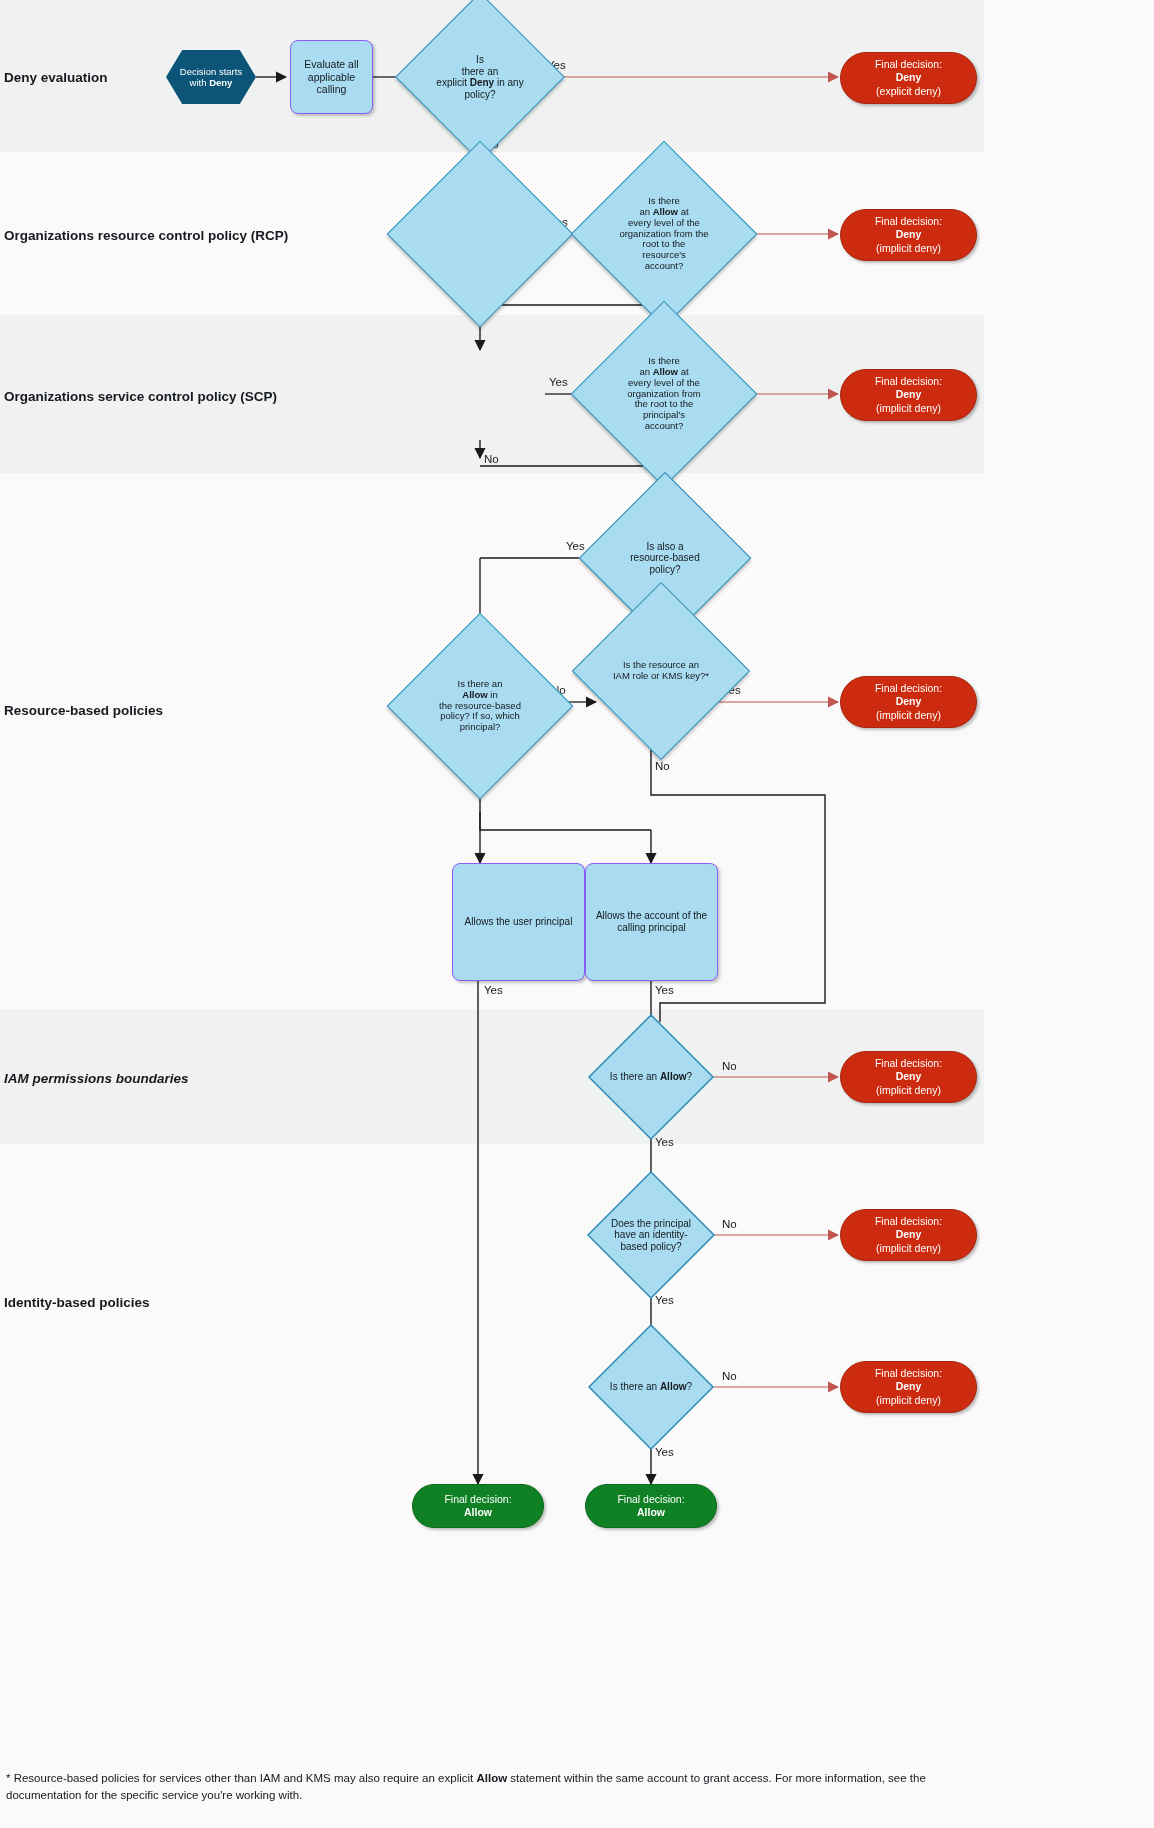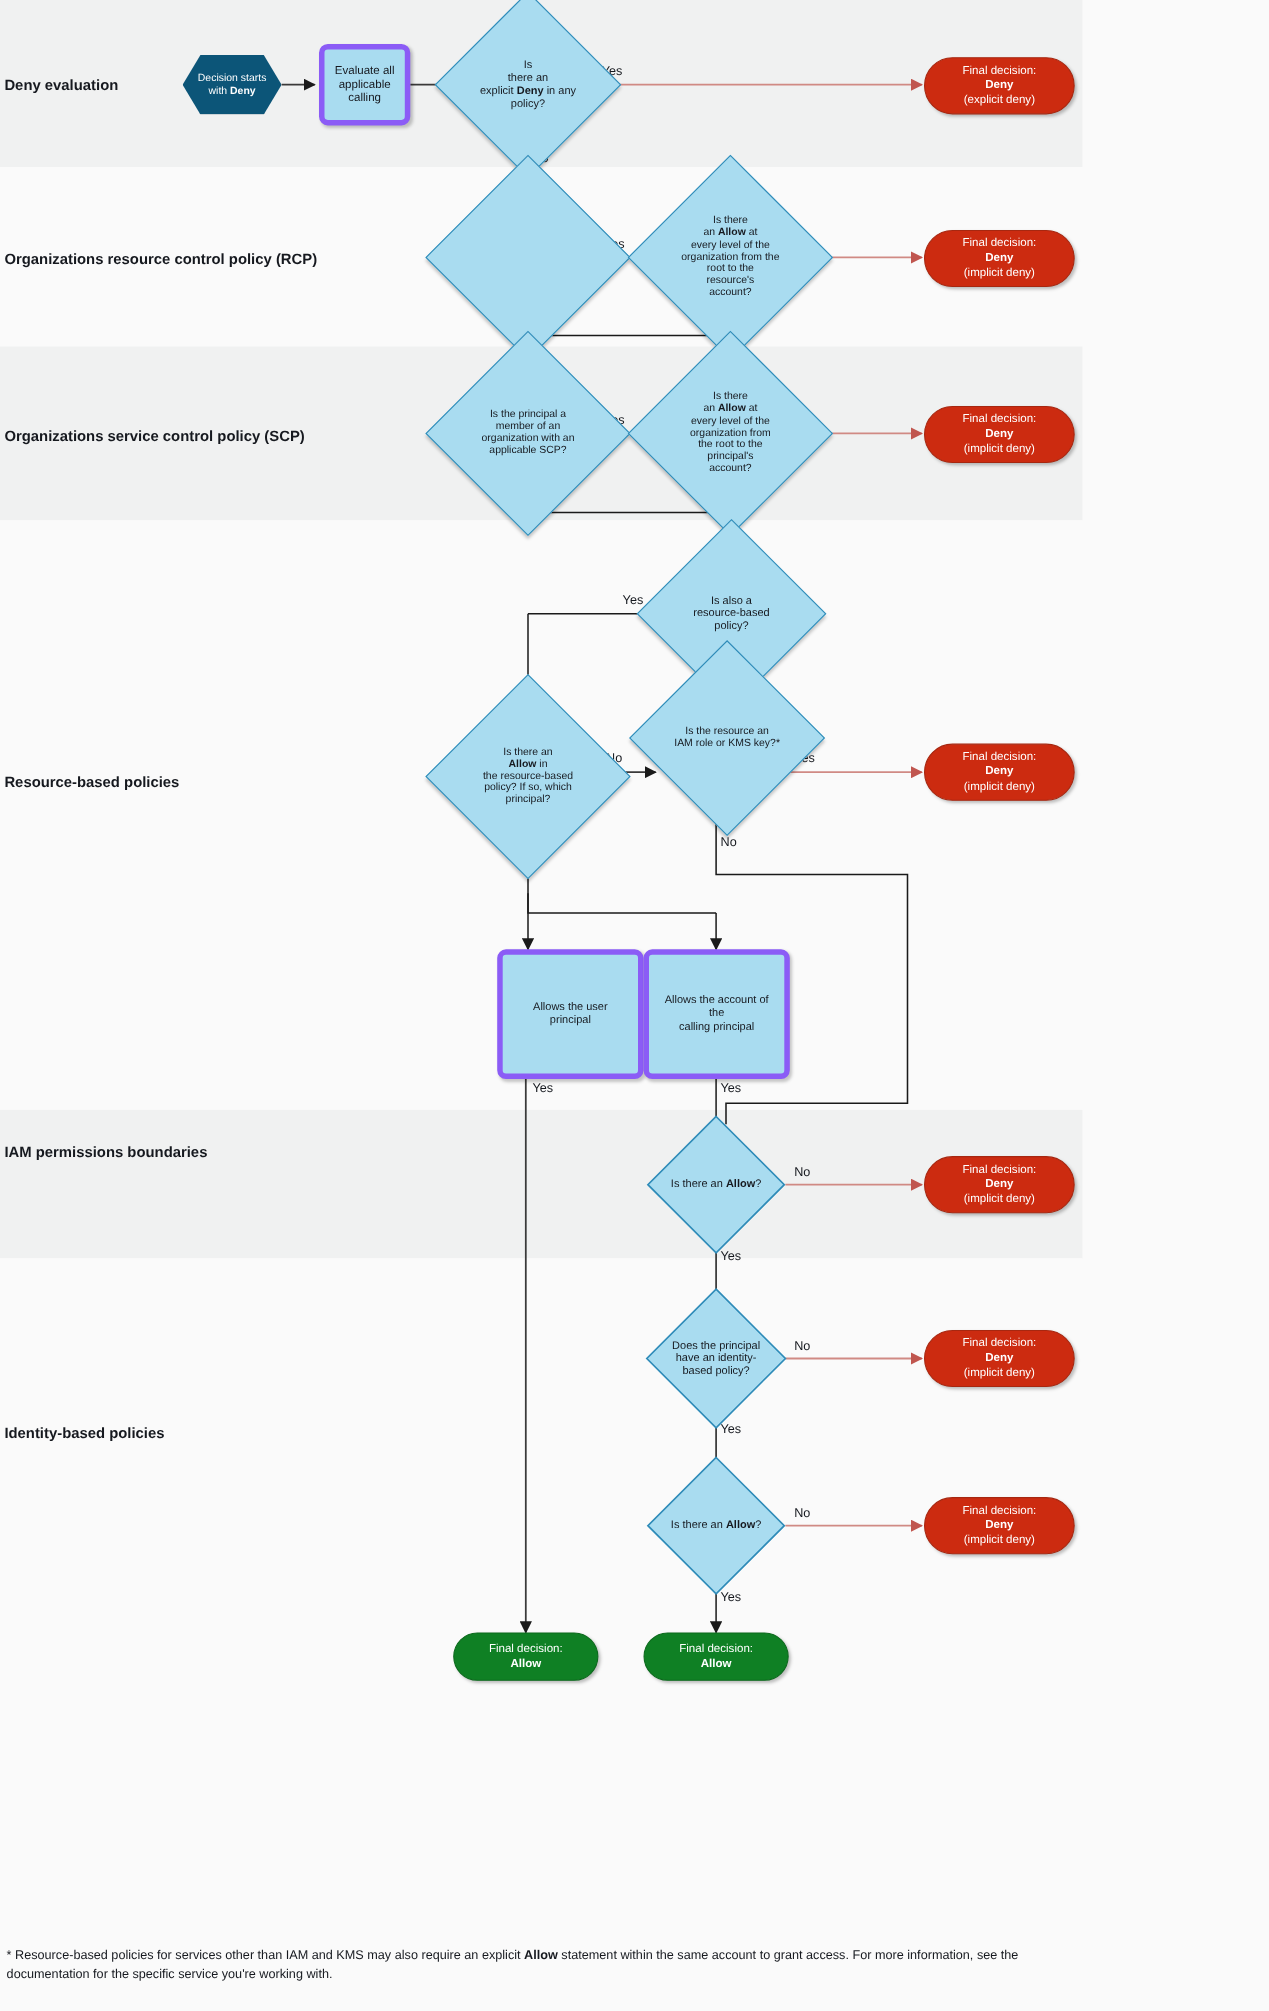--- a/index.html
+++ b/index.html
@@ -51,21 +51,21 @@
     background:#0c5578;
     color:#fff;
     display:flex; align-items:center; justify-content:center;
     text-align:center; line-height:1.2;
     clip-path:polygon(18% 0,82% 0,100% 50%,82% 100%,18% 100%,0 50%);
     box-shadow:2px 2px 3px rgba(0,0,0,0.25);
   }
 
   .rbox {
     background:#a9dcf0;
-    border:5px solid #8b5cf6;
+    border:1px solid #8b5cf6;
     border-radius:8px;
     display:flex; align-items:center; justify-content:center;
     text-align:center; line-height:1.2;
     color:#16191f;
     box-shadow:2px 2px 3px rgba(0,0,0,0.22);
     padding:4px 8px;
   }
 
   .pill {
     border-radius:999px;
@@ -101,21 +101,21 @@
   <div class="band light" style="top:152px; height:163px;"></div>
   <div class="band shade" style="top:315px; height:158px;"></div>
   <div class="band light" style="top:473px; height:536px;"></div>
   <div class="band shade" style="top:1009px; height:135px;"></div>
   <div class="band light" style="top:1144px; height:607px;"></div>
 
   <div class="band-label" style="top:70px;">Deny evaluation</div>
   <div class="band-label" style="top:228px;">Organizations resource control policy (RCP)</div>
   <div class="band-label" style="top:389px;">Organizations service control policy (SCP)</div>
   <div class="band-label" style="top:703px;">Resource-based policies</div>
-  <div class="band-label" style="top:1040px;">IAM permissions boundaries</div>
+  <div class="band-label" style="top:1071px;font-style:italic;">IAM permissions boundaries</div>
   <div class="band-label" style="top:1295px;">Identity-based policies</div>
 
   <svg id="edges" viewBox="0 0 1154 1828">
     <defs>
       <marker id="ahB" viewBox="0 0 10 10" refX="9" refY="5" markerWidth="7" markerHeight="7" orient="auto-start-reverse">
         <path d="M0,0 L10,5 L0,10 z" fill="#1a1a1a"></path>
       </marker>
       <marker id="ahR" viewBox="0 0 10 10" refX="9" refY="5" markerWidth="7" markerHeight="7" orient="auto-start-reverse">
         <path d="M0,0 L10,5 L0,10 z" fill="#c0564f"></path>
       </marker>
@@ -262,29 +262,20 @@
   </div>
 
   <div class="node pill deny" style="left:840px; top:209px; width:137px; height:52px; font-size:10.5px;">
     <div>
       <span>Final decision:</span><br>
       <b>Deny</b><br>
       <span>(implicit deny)</span>
     </div>
   </div>
 
-  <div class="node diamond" style="left:414px; top:328px; width:132px; height:132px; font-size:9.5px;">
-    <div class="dshape"></div>
-    <div class="dtext">
-      <span>Is the principal a</span><br>
-      <span>member of an</span><br>
-      <span>organization with an</span><br>
-      <span>applicable SCP?</span>
-    </div>
-  </div>
 
   <div class="node diamond" style="left:598px; top:328px; width:132px; height:132px; font-size:9.5px;">
     <div class="dshape"></div>
     <div class="dtext">
       <span>Is there</span><br>
       <span>an </span><b>Allow</b><span> at</span><br>
       <span>every level of the</span><br>
       <span>organization from</span><br>
       <span>the root to the</span><br>
       <span>principal's</span><br>

